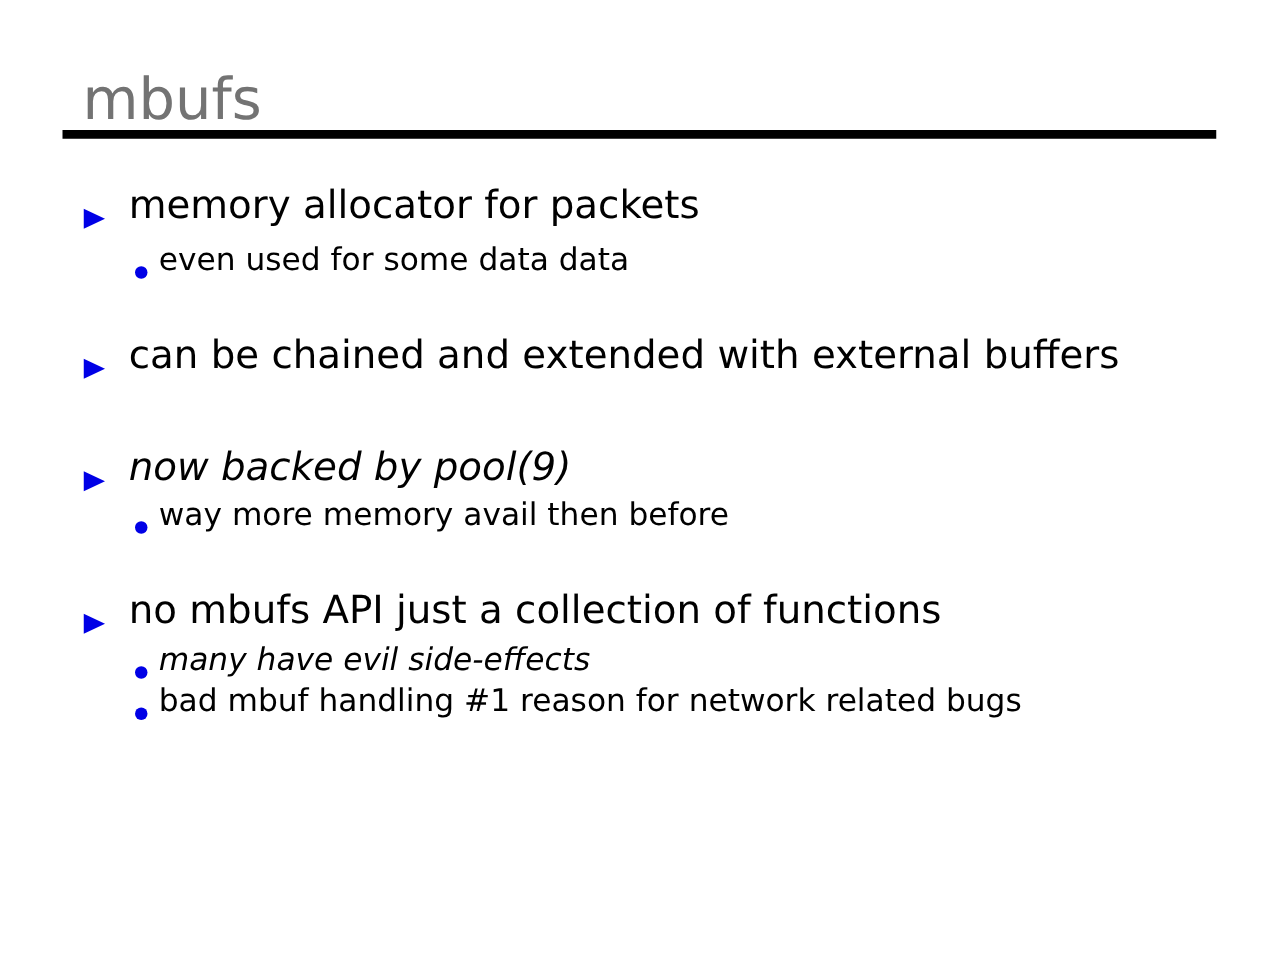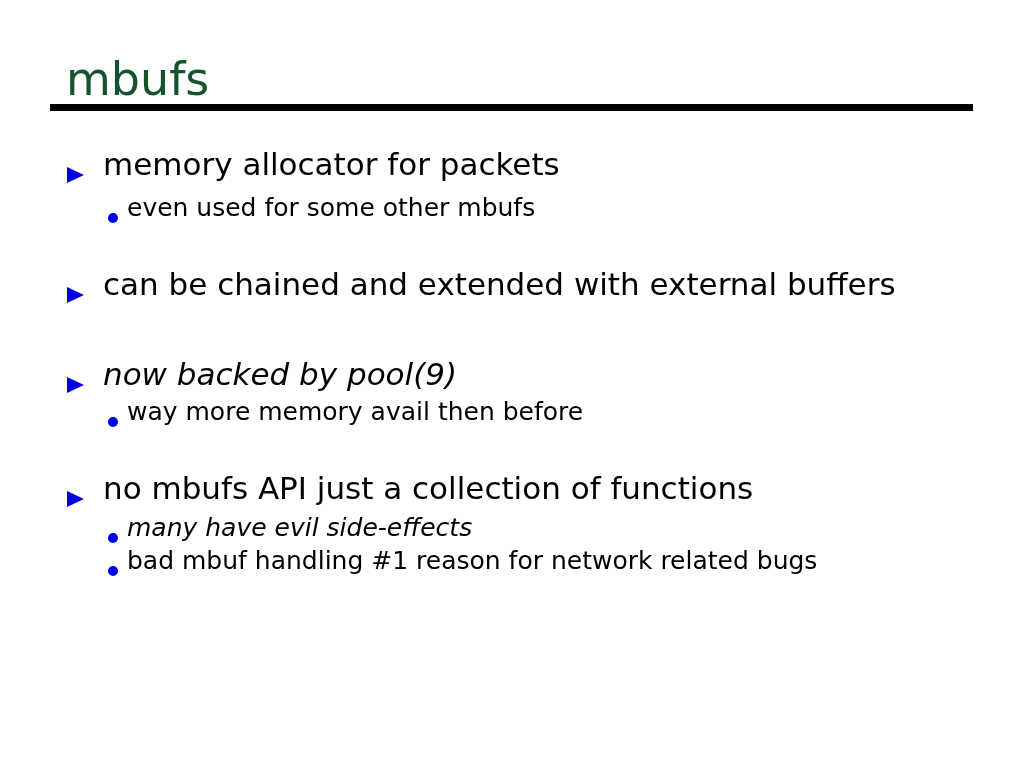--- a/index.html
+++ b/index.html
@@ -15,21 +15,21 @@
     font-family: "DejaVu Sans", "Liberation Sans", sans-serif;
     color: #000000;
     overflow: hidden;
   }
   .title {
     position: absolute;
     left: 66px;
     top: 54px;
     font-size: 46px;
     line-height: 1.1;
-    color: #14532d;
+    color: #737373;
     white-space: nowrap;
   }
   .rule {
     position: absolute;
     left: 50px;
     top: 104px;
     width: 923px;
     height: 7px;
     background: #000000;
   }
@@ -88,21 +88,21 @@
 
   <div class="rule" style="background: rgb(0, 0, 0);"></div>
 
   <div class="row main m0">
     <span class="tri"></span>
     <span>memory allocator for packets</span>
   </div>
 
   <div class="row sub s0">
     <span class="dot"></span>
-    <span>even used for some other mbufs</span>
+    <span>even used for some data data</span>
   </div>
 
   <div class="row main m1">
     <span class="tri"></span>
     <span>can be chained and extended with external buffers</span>
   </div>
 
   <div class="row main m2">
     <span class="tri"></span>
     <span>now backed by pool(9)</span>

